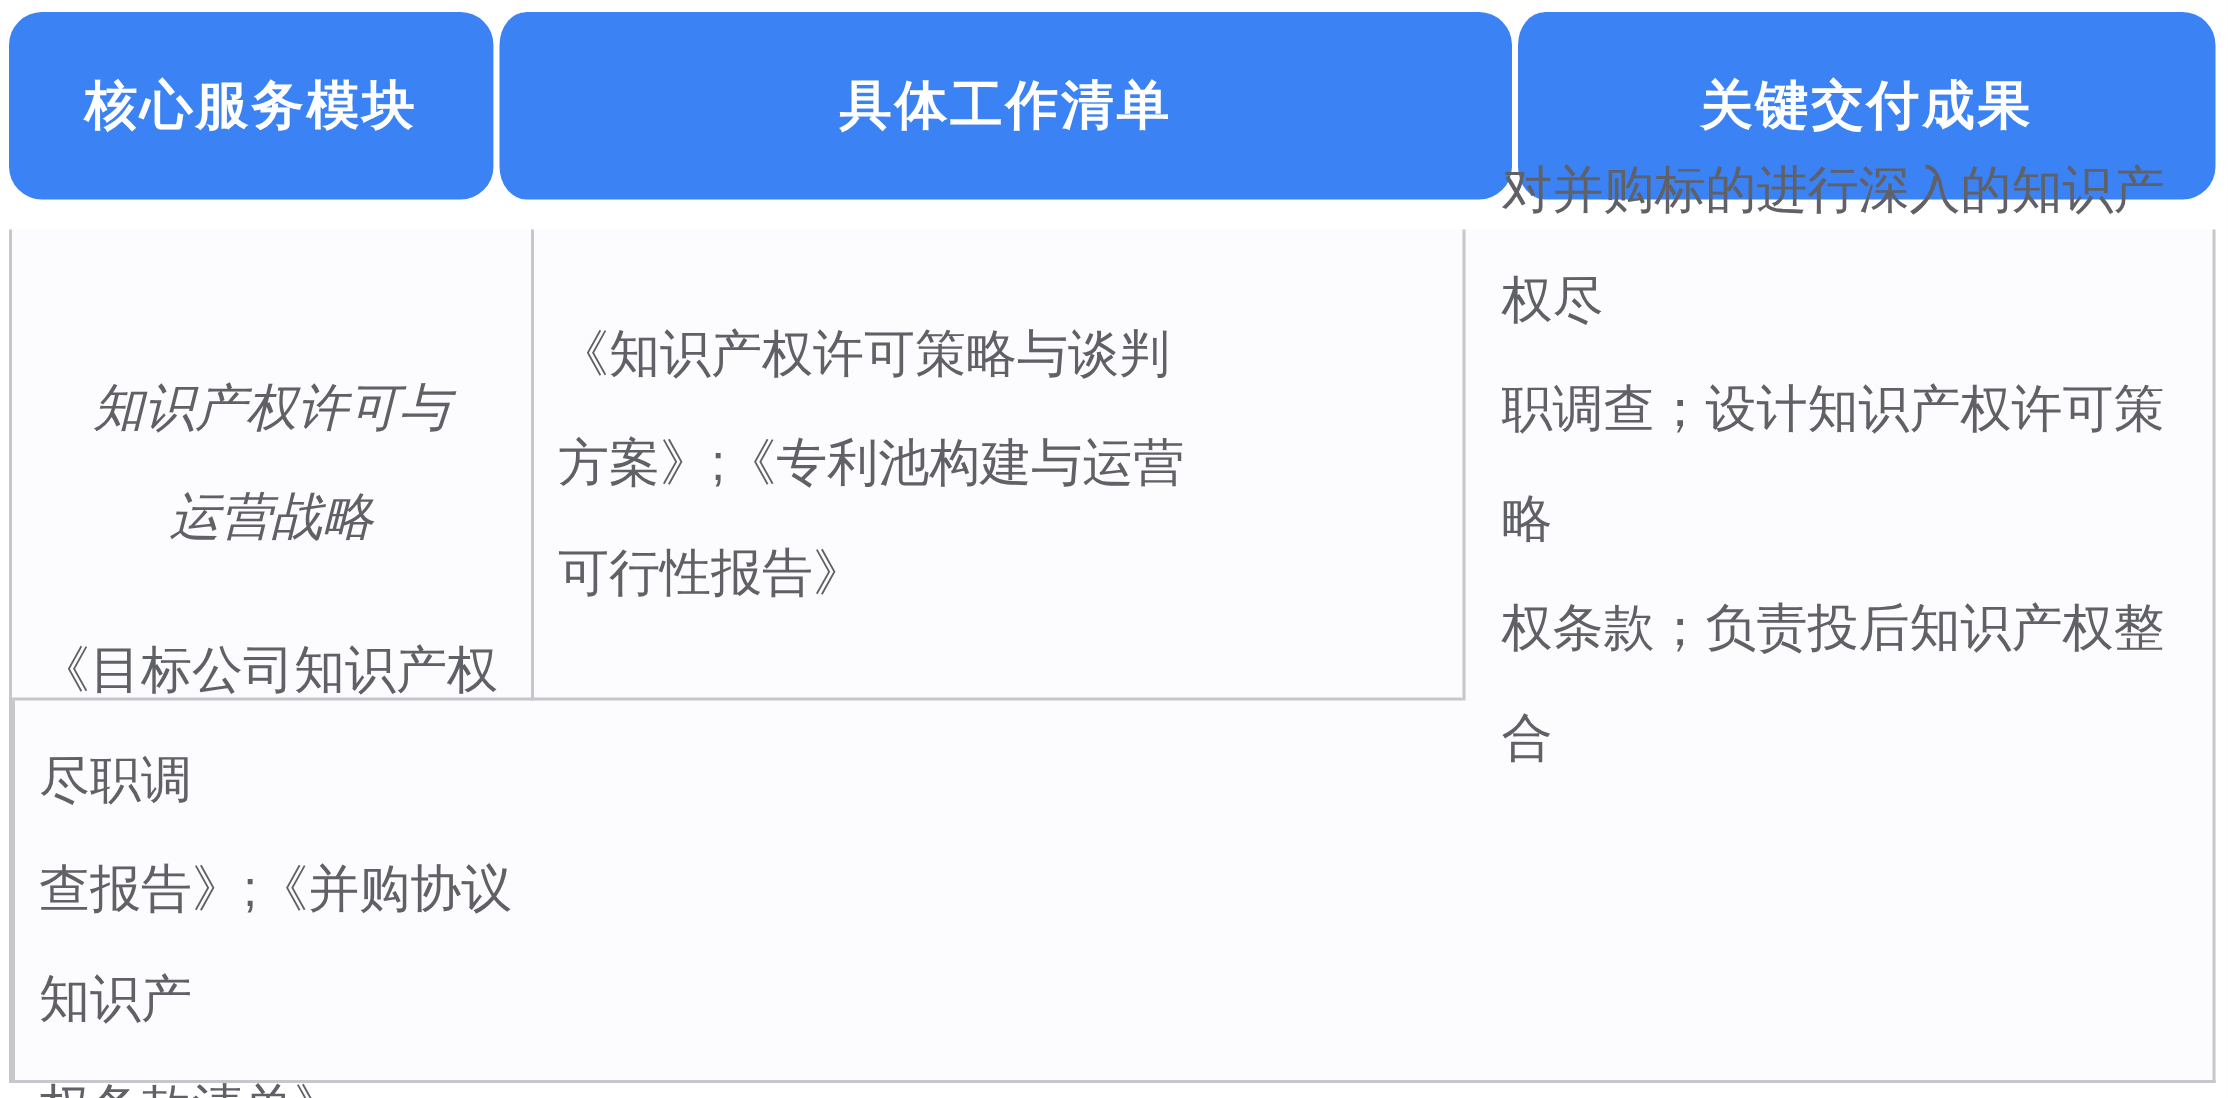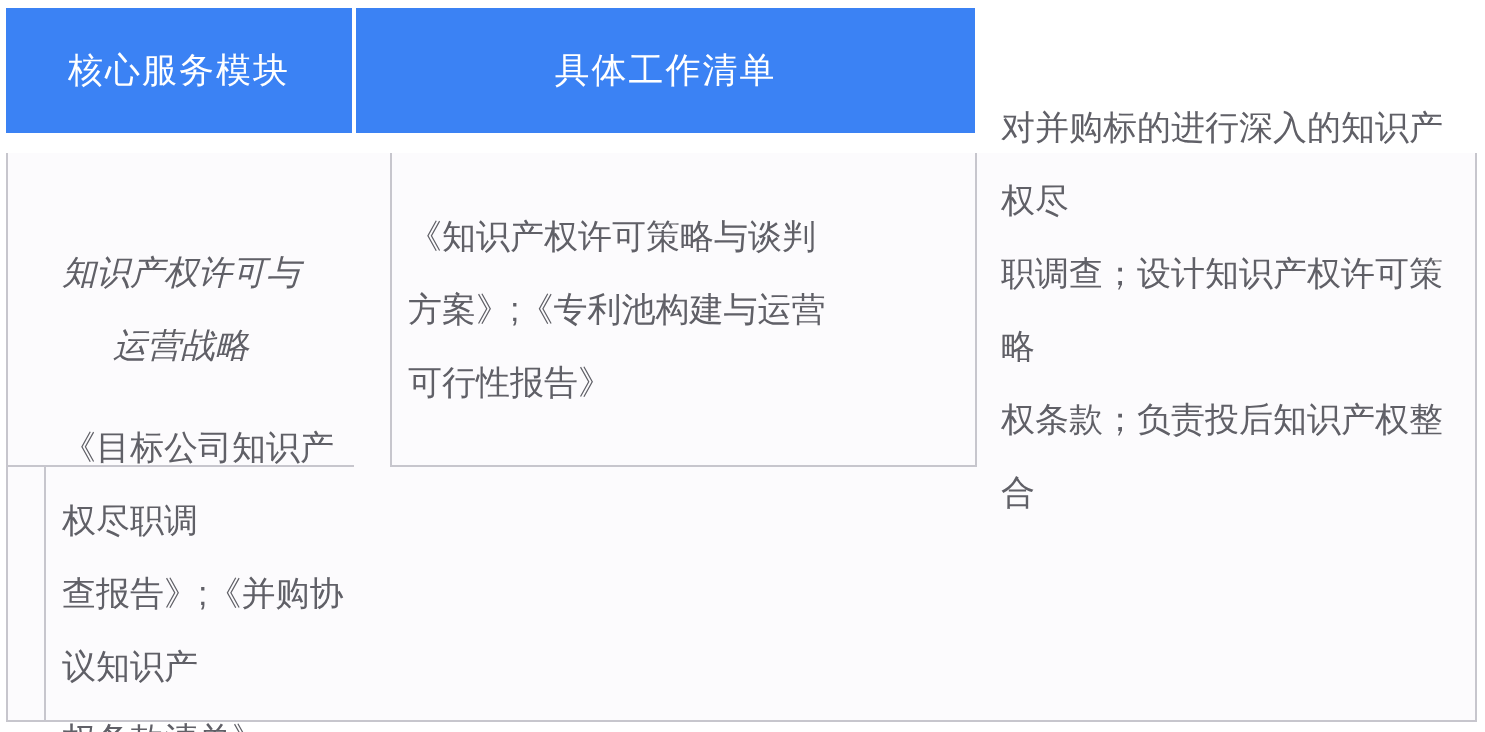--- a/index.html
+++ b/index.html
@@ -17,25 +17,25 @@
     width:1485px;height:732px;
     background:var(--page-bg);
     font-family:"Liberation Sans","DejaVu Sans",sans-serif;
     overflow:hidden;
   }
   .tbl{position:absolute;left:6px;top:8px;width:1471px;}
   .thead{display:flex;height:125px;width:1471px;}
   .th{
     background:var(--header-bg);
     color:var(--header-text);
-    font-size:35px;font-weight:normal;letter-spacing:2px;
-    display:flex;align-items:center;justify-content:center;
+    font-size:35px;font-weight:bold;letter-spacing:2px;
+    display:flex;align-items:center;justify-content:center;border-radius:22px;
   }
   .th.c1{width:346px;}
-  .th.c2{width:623px;border-left:4px solid var(--page-bg);}
+  .th.c2{width:727px;border-left:4px solid var(--page-bg);}
   .th.c3{width:502px;border-left:4px solid var(--page-bg);}
   .tbody{
     margin-top:20px;
     width:1471px;
     background:var(--body-bg);
     border:2px solid var(--border);
     border-top:none;
     display:grid;
     grid-template-columns:346px 621px auto;
     grid-template-rows:314px 253px;
@@ -44,31 +44,32 @@
     font-size:34px;
     color:var(--body-text);
     line-height:73px;
     display:flex;align-items:center;
     white-space:pre-line;
   }
   .td.c2,.td.c3{border-left:2px solid var(--border);}
   .td.r1{border-bottom:2px solid var(--border);}
   .td.module{justify-content:center;text-align:center;padding:0 10px;font-style:italic;}
   .td.tasks{justify-content:flex-start;text-align:left;padding-left:24px;padding-right:8px;}
-  .td.deliv{justify-content:flex-start;text-align:left;padding-left:16px;padding-right:0;margin-left:36px;}
+  .td.deliv{justify-content:flex-start;text-align:left;padding-left:16px;padding-right:0;}
 </style>
 </head>
 <body>
 
 <div class="page">
   <div class="tbl">
 
     <div class="thead">
       <div class="th c1">核心服务模块</div>
       <div class="th c2">具体工作清单</div>
+      <div class="th c3">关键交付成果</div>
     </div>
 
     <div class="tbody">
       <div class="td c1 r1 module">知识产权许可与
 运营战略</div>
       <div class="td c3 r1 deliv">《知识产权许可策略与谈判
 方案》;《专利池构建与运营
 可行性报告》</div>
 
       <div class="td c2 r2 tasks">对并购标的进行深入的知识产权尽

